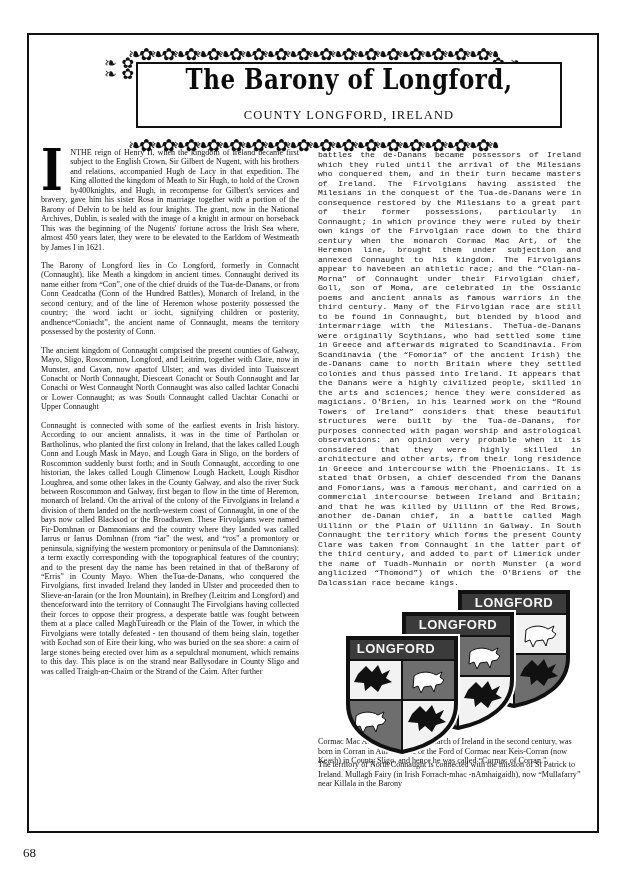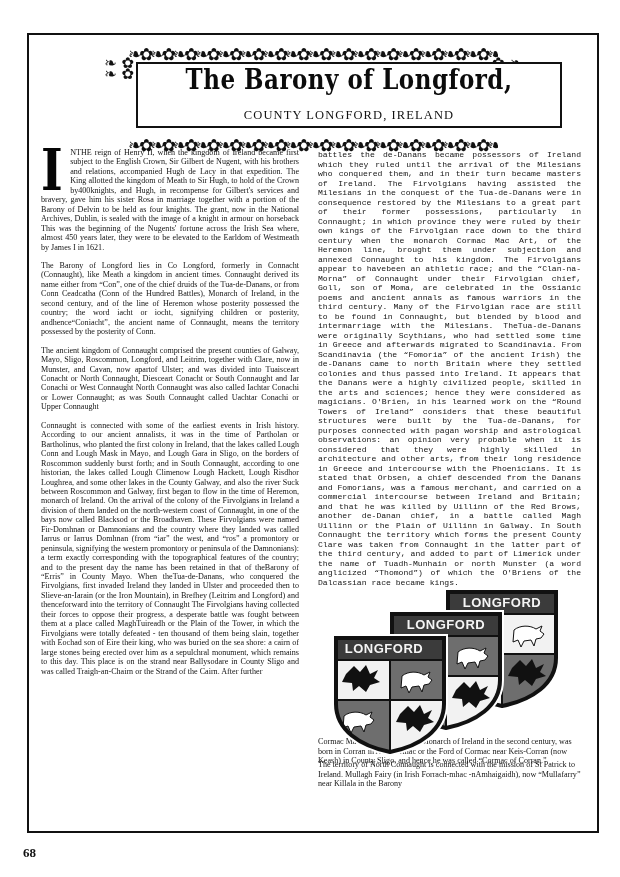--- a/index.html
+++ b/index.html
@@ -168,21 +168,21 @@
     transform: scaleX(0.8);
     transform-origin: left top;
   }
   #para-first {
     min-height: 54px;
   }
 
   
   #shields {
     position: absolute;
-    left: 332px;
+    left: 344px;
     top: 588px;
     width: 240px;
     height: 140px;
   }
   .shield {
     position: absolute;
     width: 116px;
     height: 122px;
   }
   #shield-1 { left: 0px;  top: 46px; z-index: 3; }
@@ -201,21 +201,20 @@
   #caption-1 { top: 737px; }
   #caption-2 { top: 760px; }
 
   #page-number {
     position: absolute;
     left: 23px;
     top: 845px;
     font-size: 13px;
     font-family: "Liberation Serif", serif;
     color: #111;
-    font-weight: bold;
   }
 </style>
 </head>
 <body>
 
 <div id="page">
 
   <div id="frame"></div>
 
   <div id="title-block">

